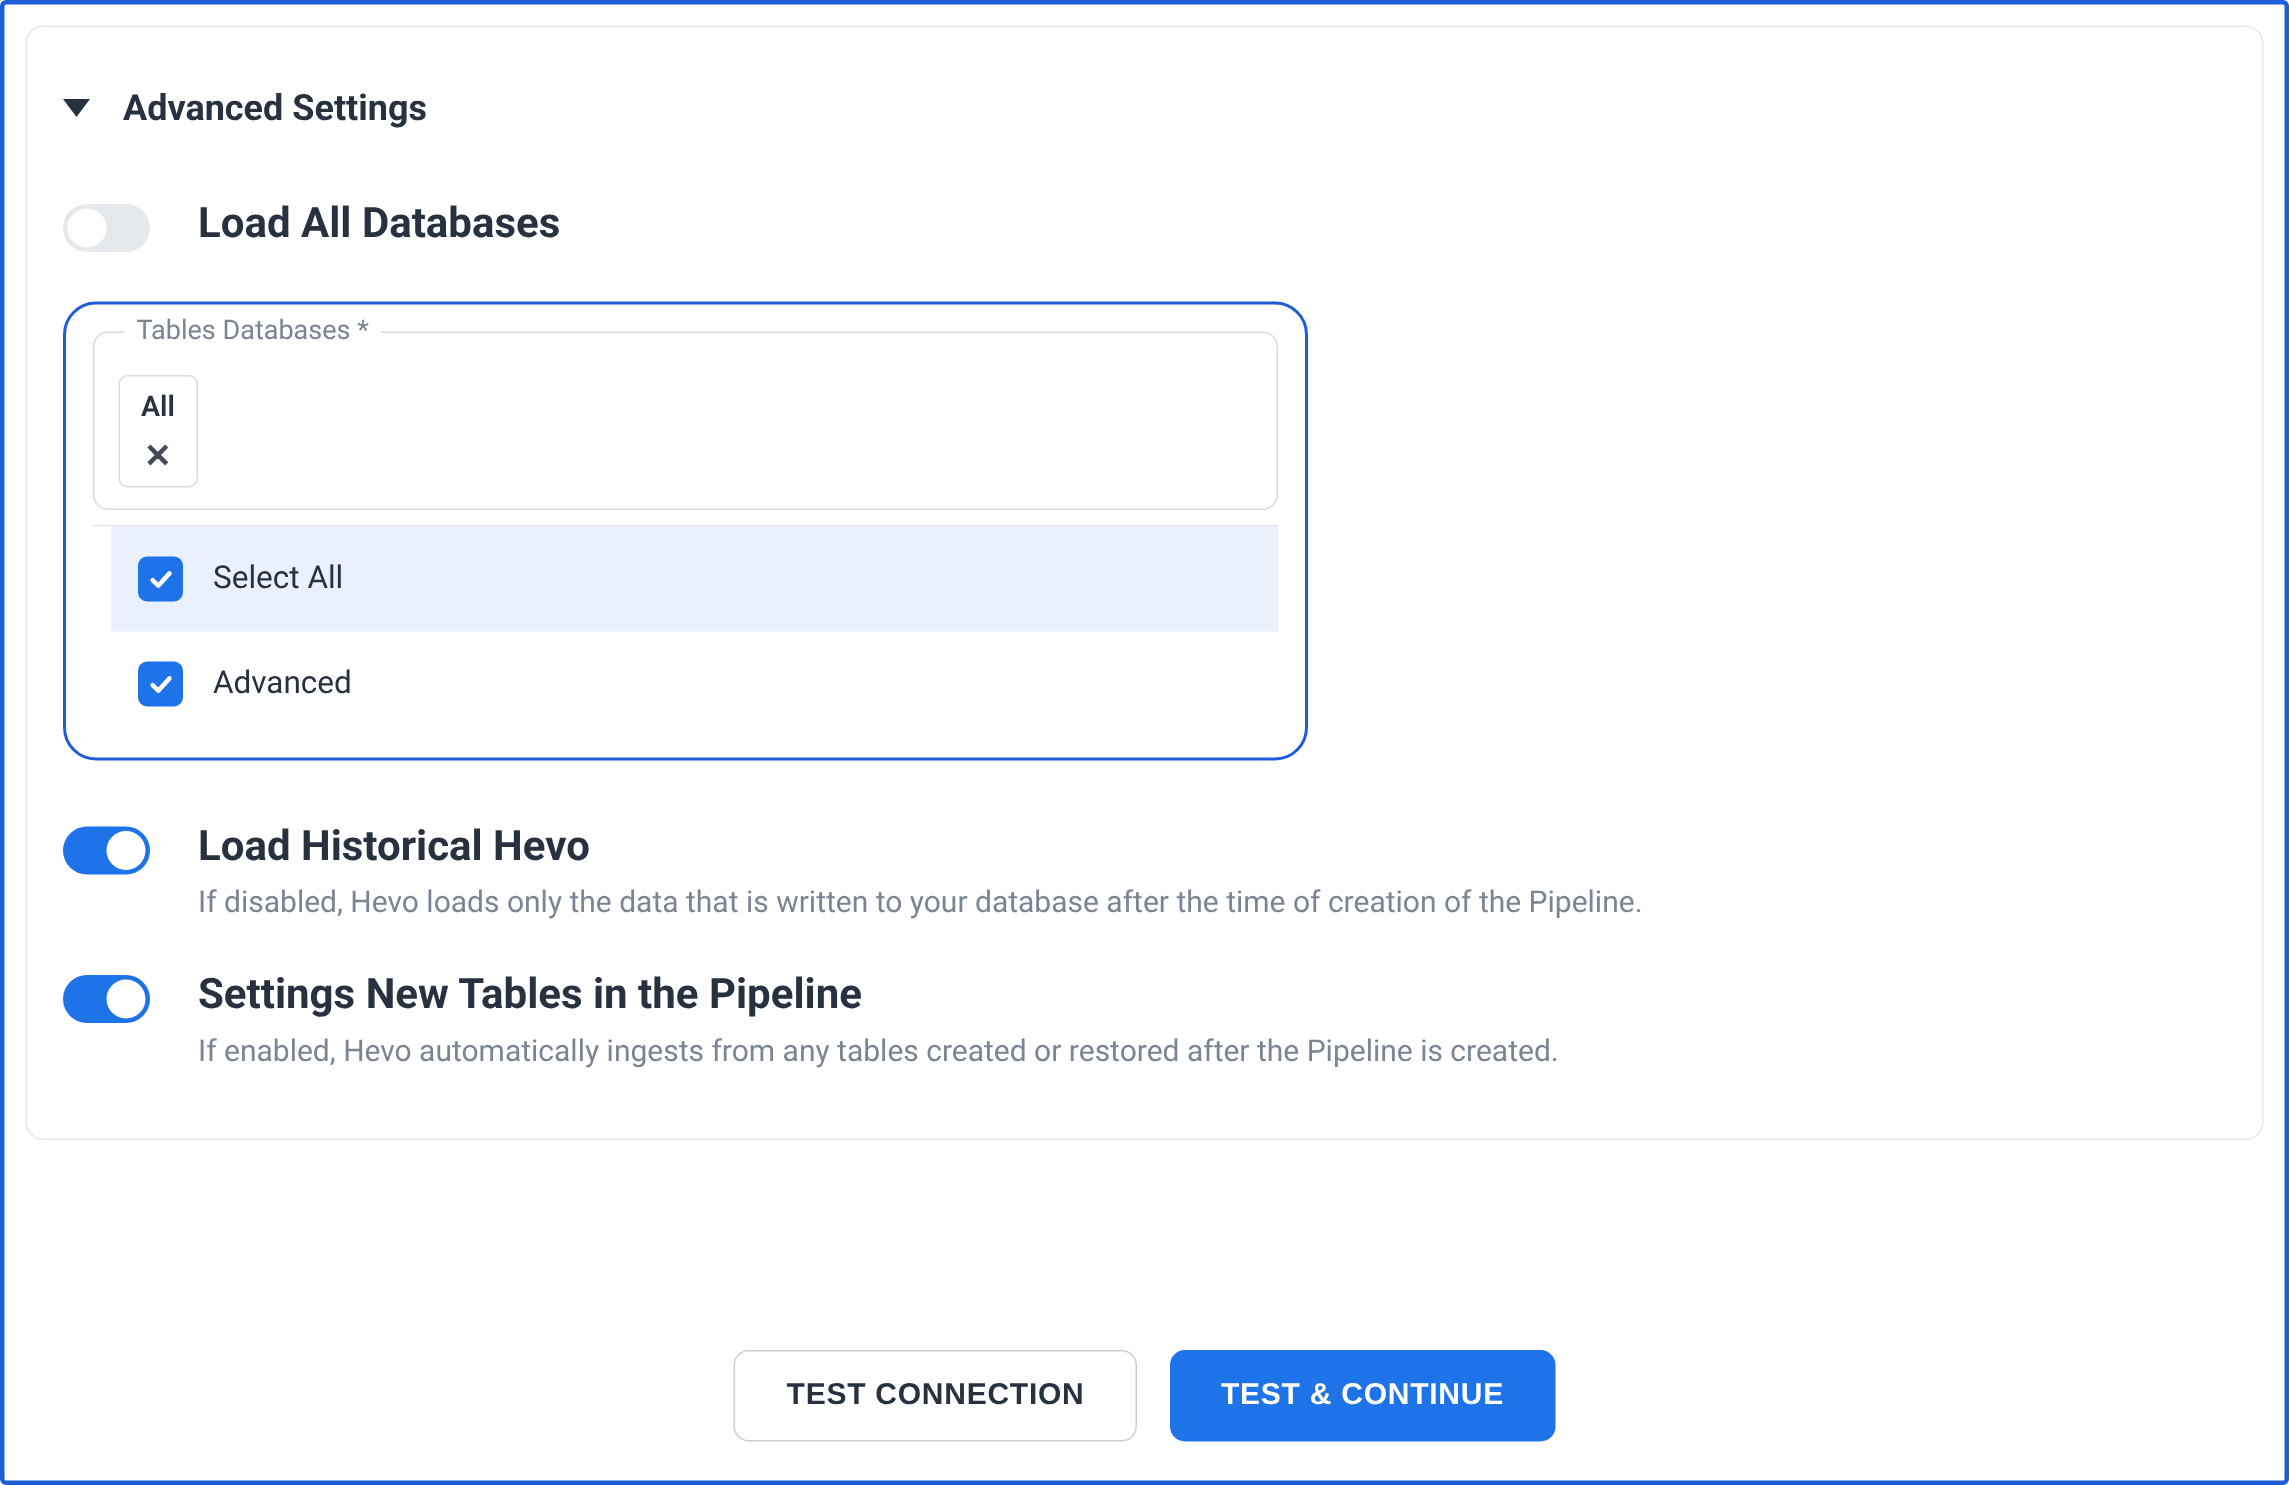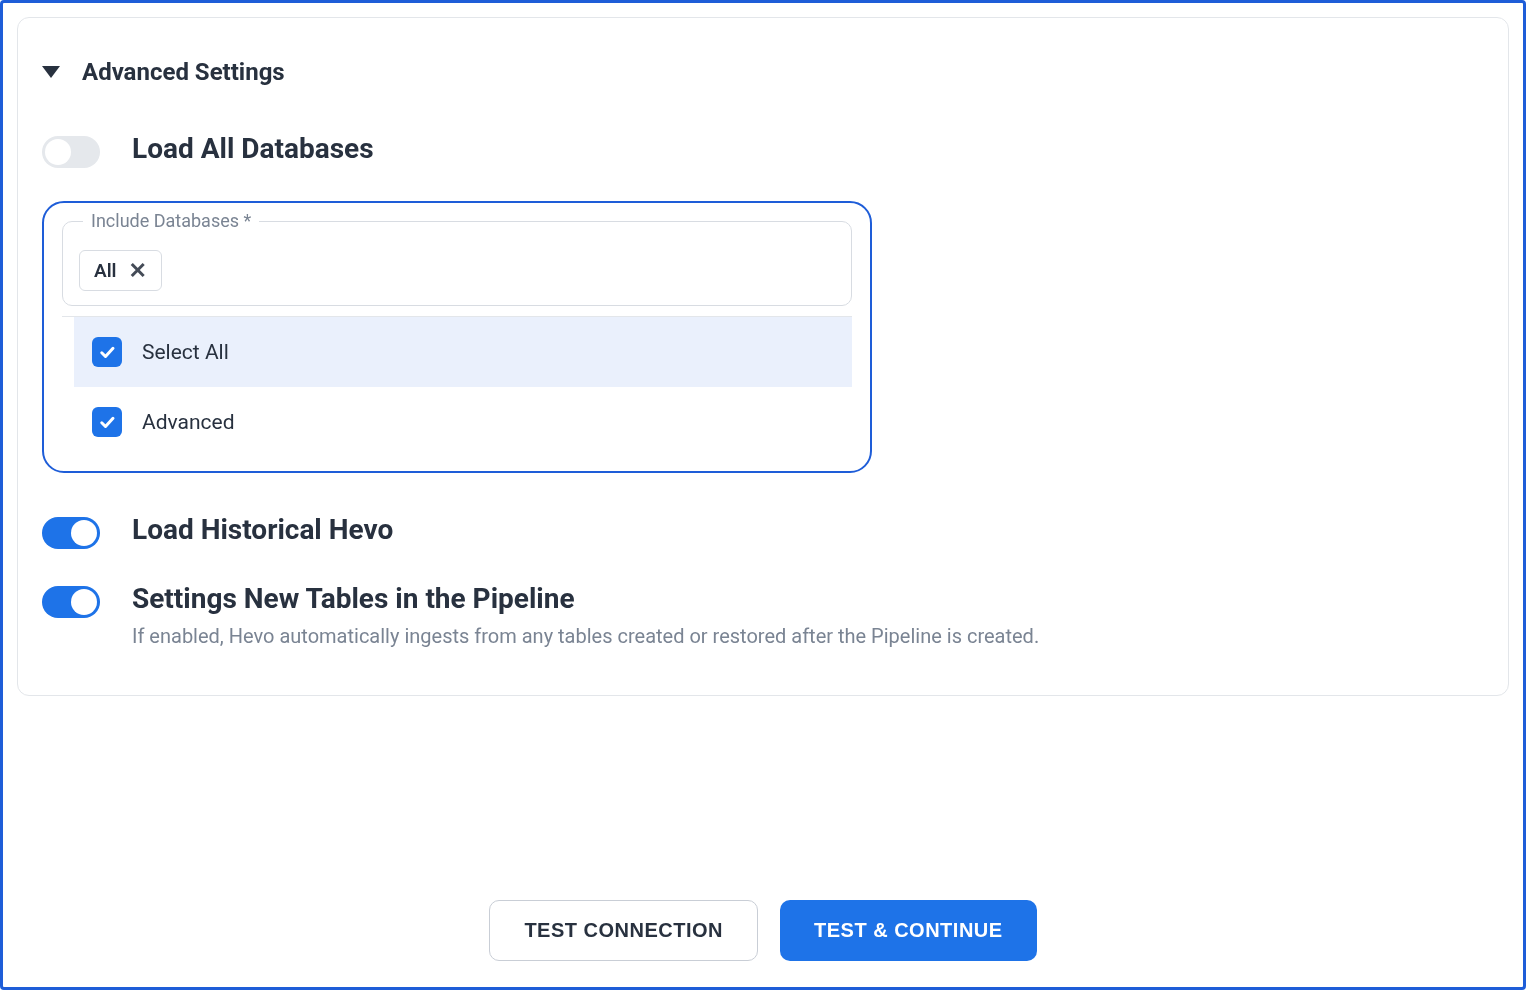--- a/index.html
+++ b/index.html
@@ -104,20 +104,21 @@
     .chip {
       display: inline-flex;
       align-items: center;
       gap: 12px;
       border: 1px solid #d8dce2;
       border-radius: 6px;
       padding: 8px 14px;
       font-size: 19px;
       font-weight: 600;
       color: #28313f;
+      flex-direction: column;
     }
     .chip-x {
       font-size: 22px;
       color: #444b57;
       line-height: 1;
       cursor: pointer;
     }
     .dropdown {
       border-top: 1px solid #e3e6ea;
       margin: 0 18px 14px 18px;
@@ -187,21 +188,21 @@
     <div class="toggle toggle-off">
       <div class="toggle-knob"></div>
     </div>
     <div class="setting-text">
       <div class="setting-label">Load All Databases</div>
     </div>
   </div>
 
   <div class="select-wrap">
     <div class="select-field">
-      <span class="select-legend">Include Databases *</span>
+      <span class="select-legend">Tables Databases *</span>
       <span class="chip">
         <span>All</span>
         <span class="chip-x">✕</span>
       </span>
     </div>
     <div class="dropdown">
       <div class="dropdown-item highlight">
         <div class="checkbox">
           <svg viewBox="0 0 24 24">
               <path fill="none" stroke="#fff" stroke-width="4" stroke-linecap="round" stroke-linejoin="round" d="M5 13l5 5L20 7"></path>
@@ -219,20 +220,21 @@
       </div>
     </div>
   </div>
 
   <div class="setting-row">
     <div class="toggle toggle-on">
       <div class="toggle-knob"></div>
     </div>
     <div class="setting-text">
       <div class="setting-label">Load Historical Hevo</div>
+      <div class="setting-desc">If disabled, Hevo loads only the data that is written to your database after the time of creation of the Pipeline.</div>
     </div>
   </div>
 
   <div class="setting-row" style="margin-bottom:0;">
     <div class="toggle toggle-on">
       <div class="toggle-knob"></div>
     </div>
     <div class="setting-text">
       <div class="setting-label">Settings New Tables in the Pipeline</div>
       <div class="setting-desc">If enabled, Hevo automatically ingests from any tables created or restored after the Pipeline is created.</div>

